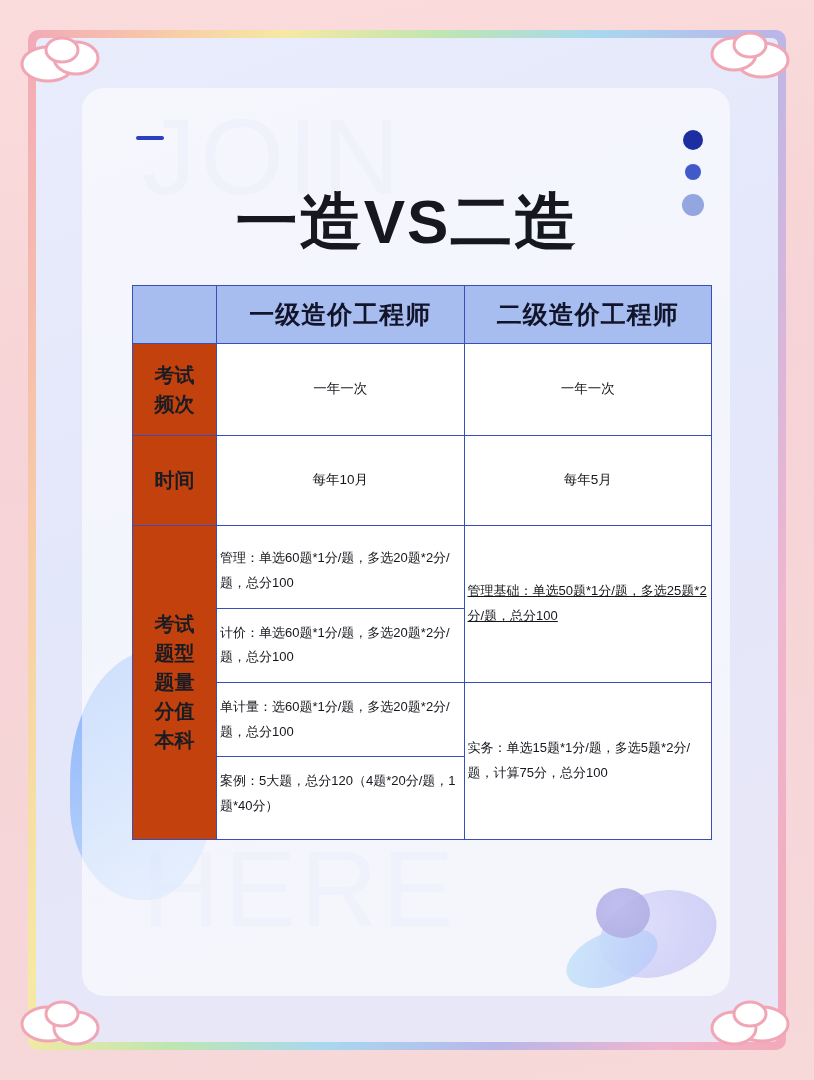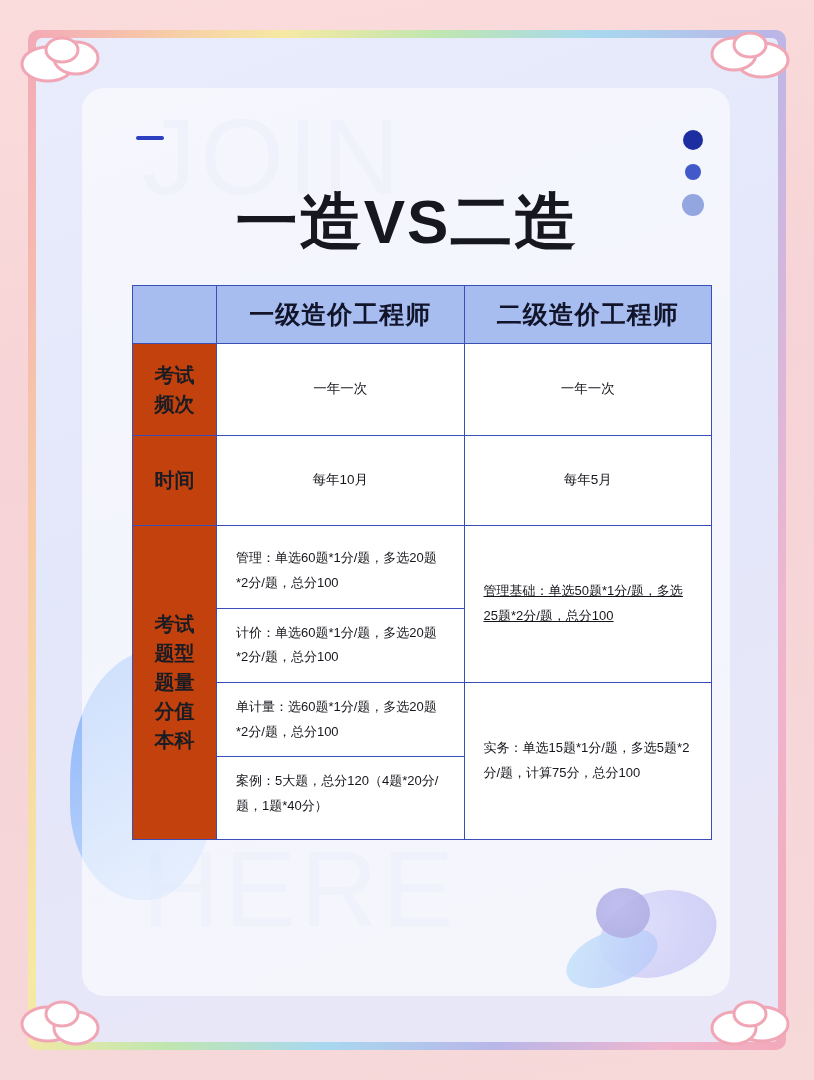--- a/index.html
+++ b/index.html
@@ -194,21 +194,21 @@
   }
   td.cell {
     background: #fff;
     text-align: center;
     font-size: 13.5px;
     color: #15161c;
     padding: 10px 24px;
     line-height: 1.85;
   }
   .subcell {
-    padding: 12px 19px;
+    padding: 12px 3px;
     font-size: 13px;
     line-height: 1.9;
     text-align: left;
     color: #15161c;
     border-bottom: 1px solid #3a4fb5;
   }
   .subcell:last-child { border-bottom: none; }
   td.nopad { padding: 0; }
 
   .tall-mid { height: 265px; }

